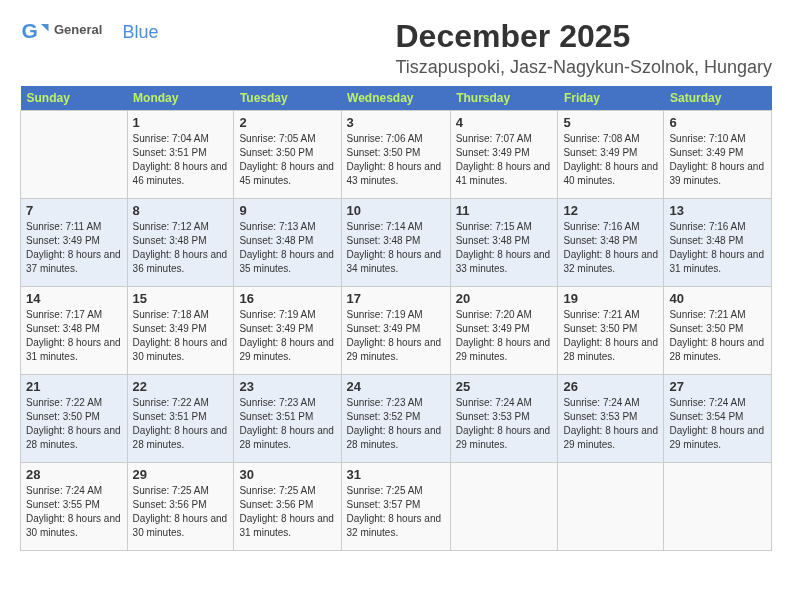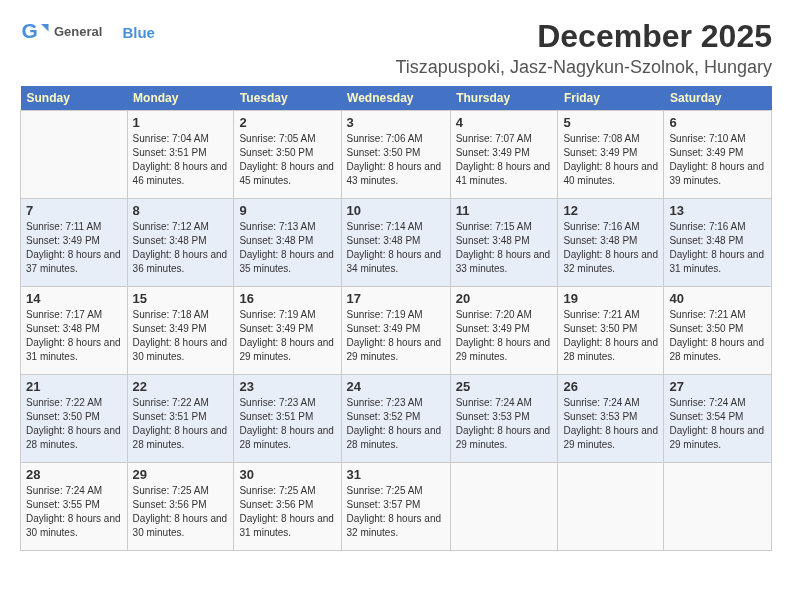--- a/index.html
+++ b/index.html
@@ -27,52 +27,52 @@
     .logo-text {
       display: flex;
       line-height: 1.2;
     }
     .logo-general {
       font-size: 13px;
       font-weight: bold;
       color: #555;
     }
     .logo-blue {
-      font-size: 15px;
-      font-weight: bold;
+      font-size: 18px;
+      font-weight: normal;
       color: #4a90d9;
       padding-left: 20px;
     }
     .logo-icon {
       width: 30px;
       height: 30px;
       margin-right: 4px;
     }
     .title-section {
-      text-align: right;
+      text-align: left;
     }
     .month-title {
       font-size: 32px;
       font-weight: bold;
       color: #333;
     }
     .location-title {
       font-size: 18px;
       color: #555;
       margin-top: 2px;
     }
     .calendar {
       width: 100%;
       border-collapse: collapse;
       margin-top: 8px;
       font-size: 11px;
     }
     .calendar th {
       background-color: #4472C4;
-      color: #fef9c3;
+      color: #bef264;
       text-align: left;
       padding: 5px 6px;
       font-size: 12px;
       font-weight: bold;
     }
     .calendar td {
       border: 1px solid #ccc;
       vertical-align: top;
       padding: 4px 5px;
       height: 88px;

